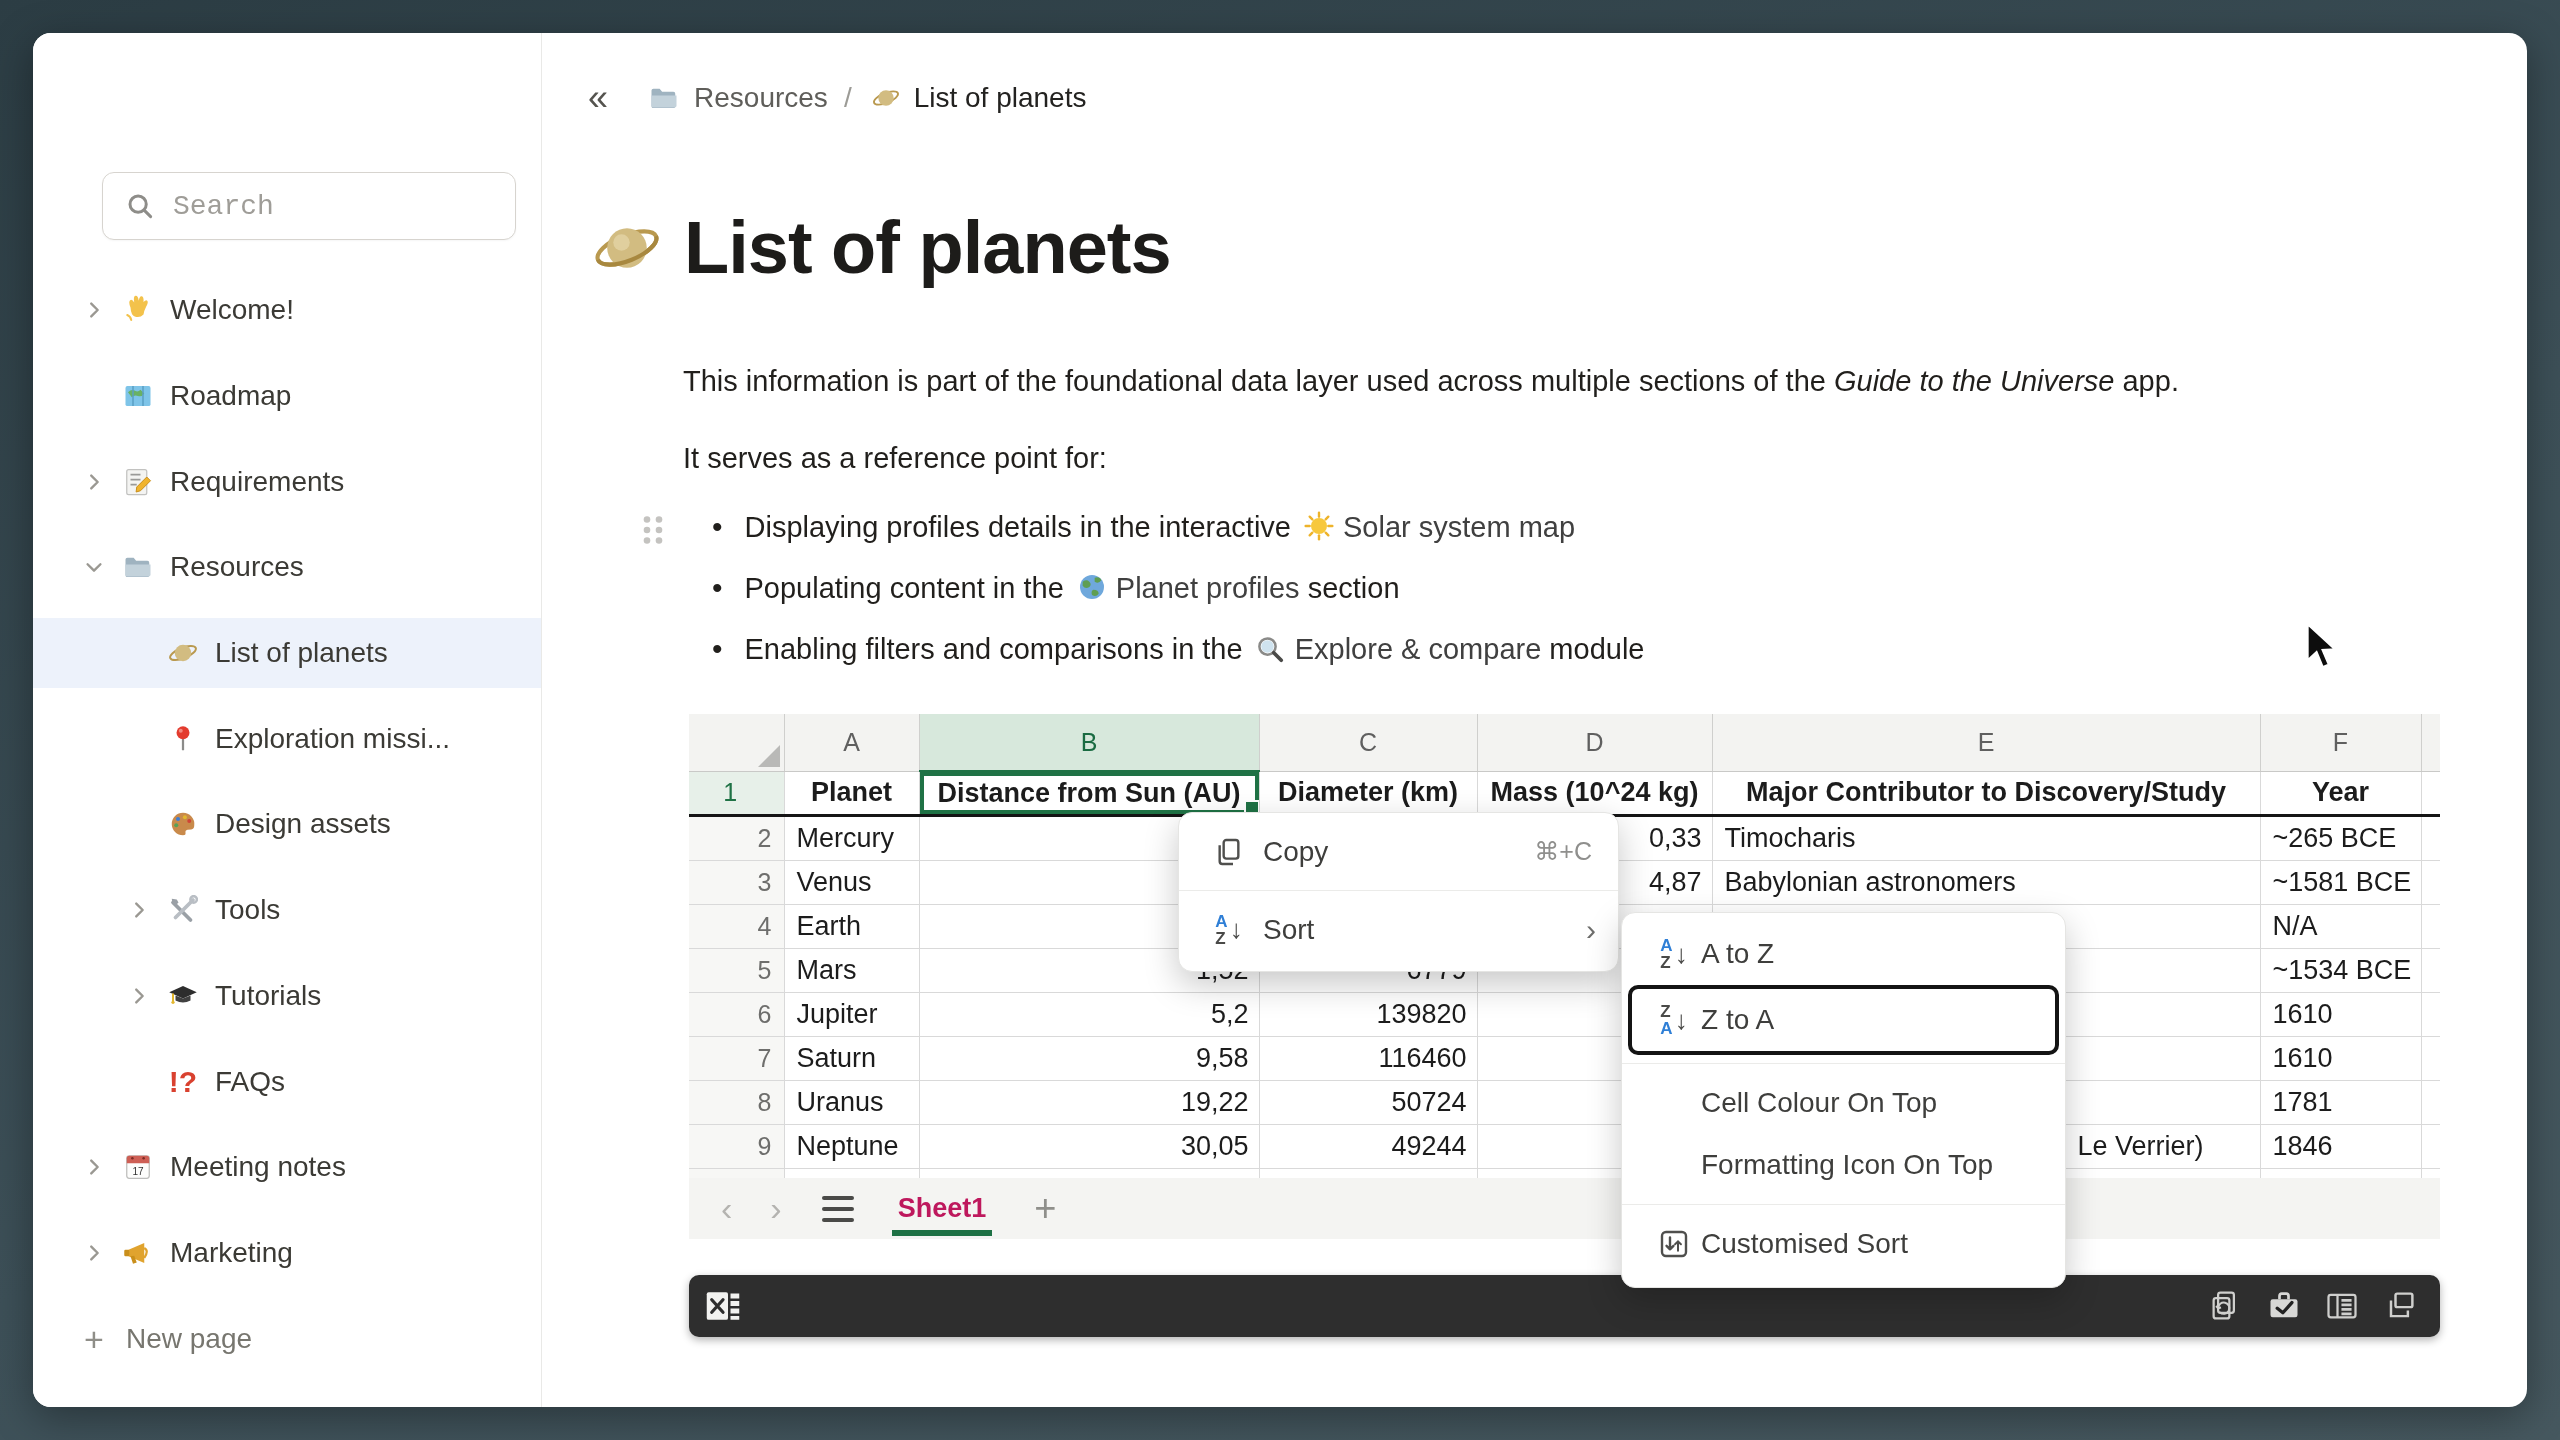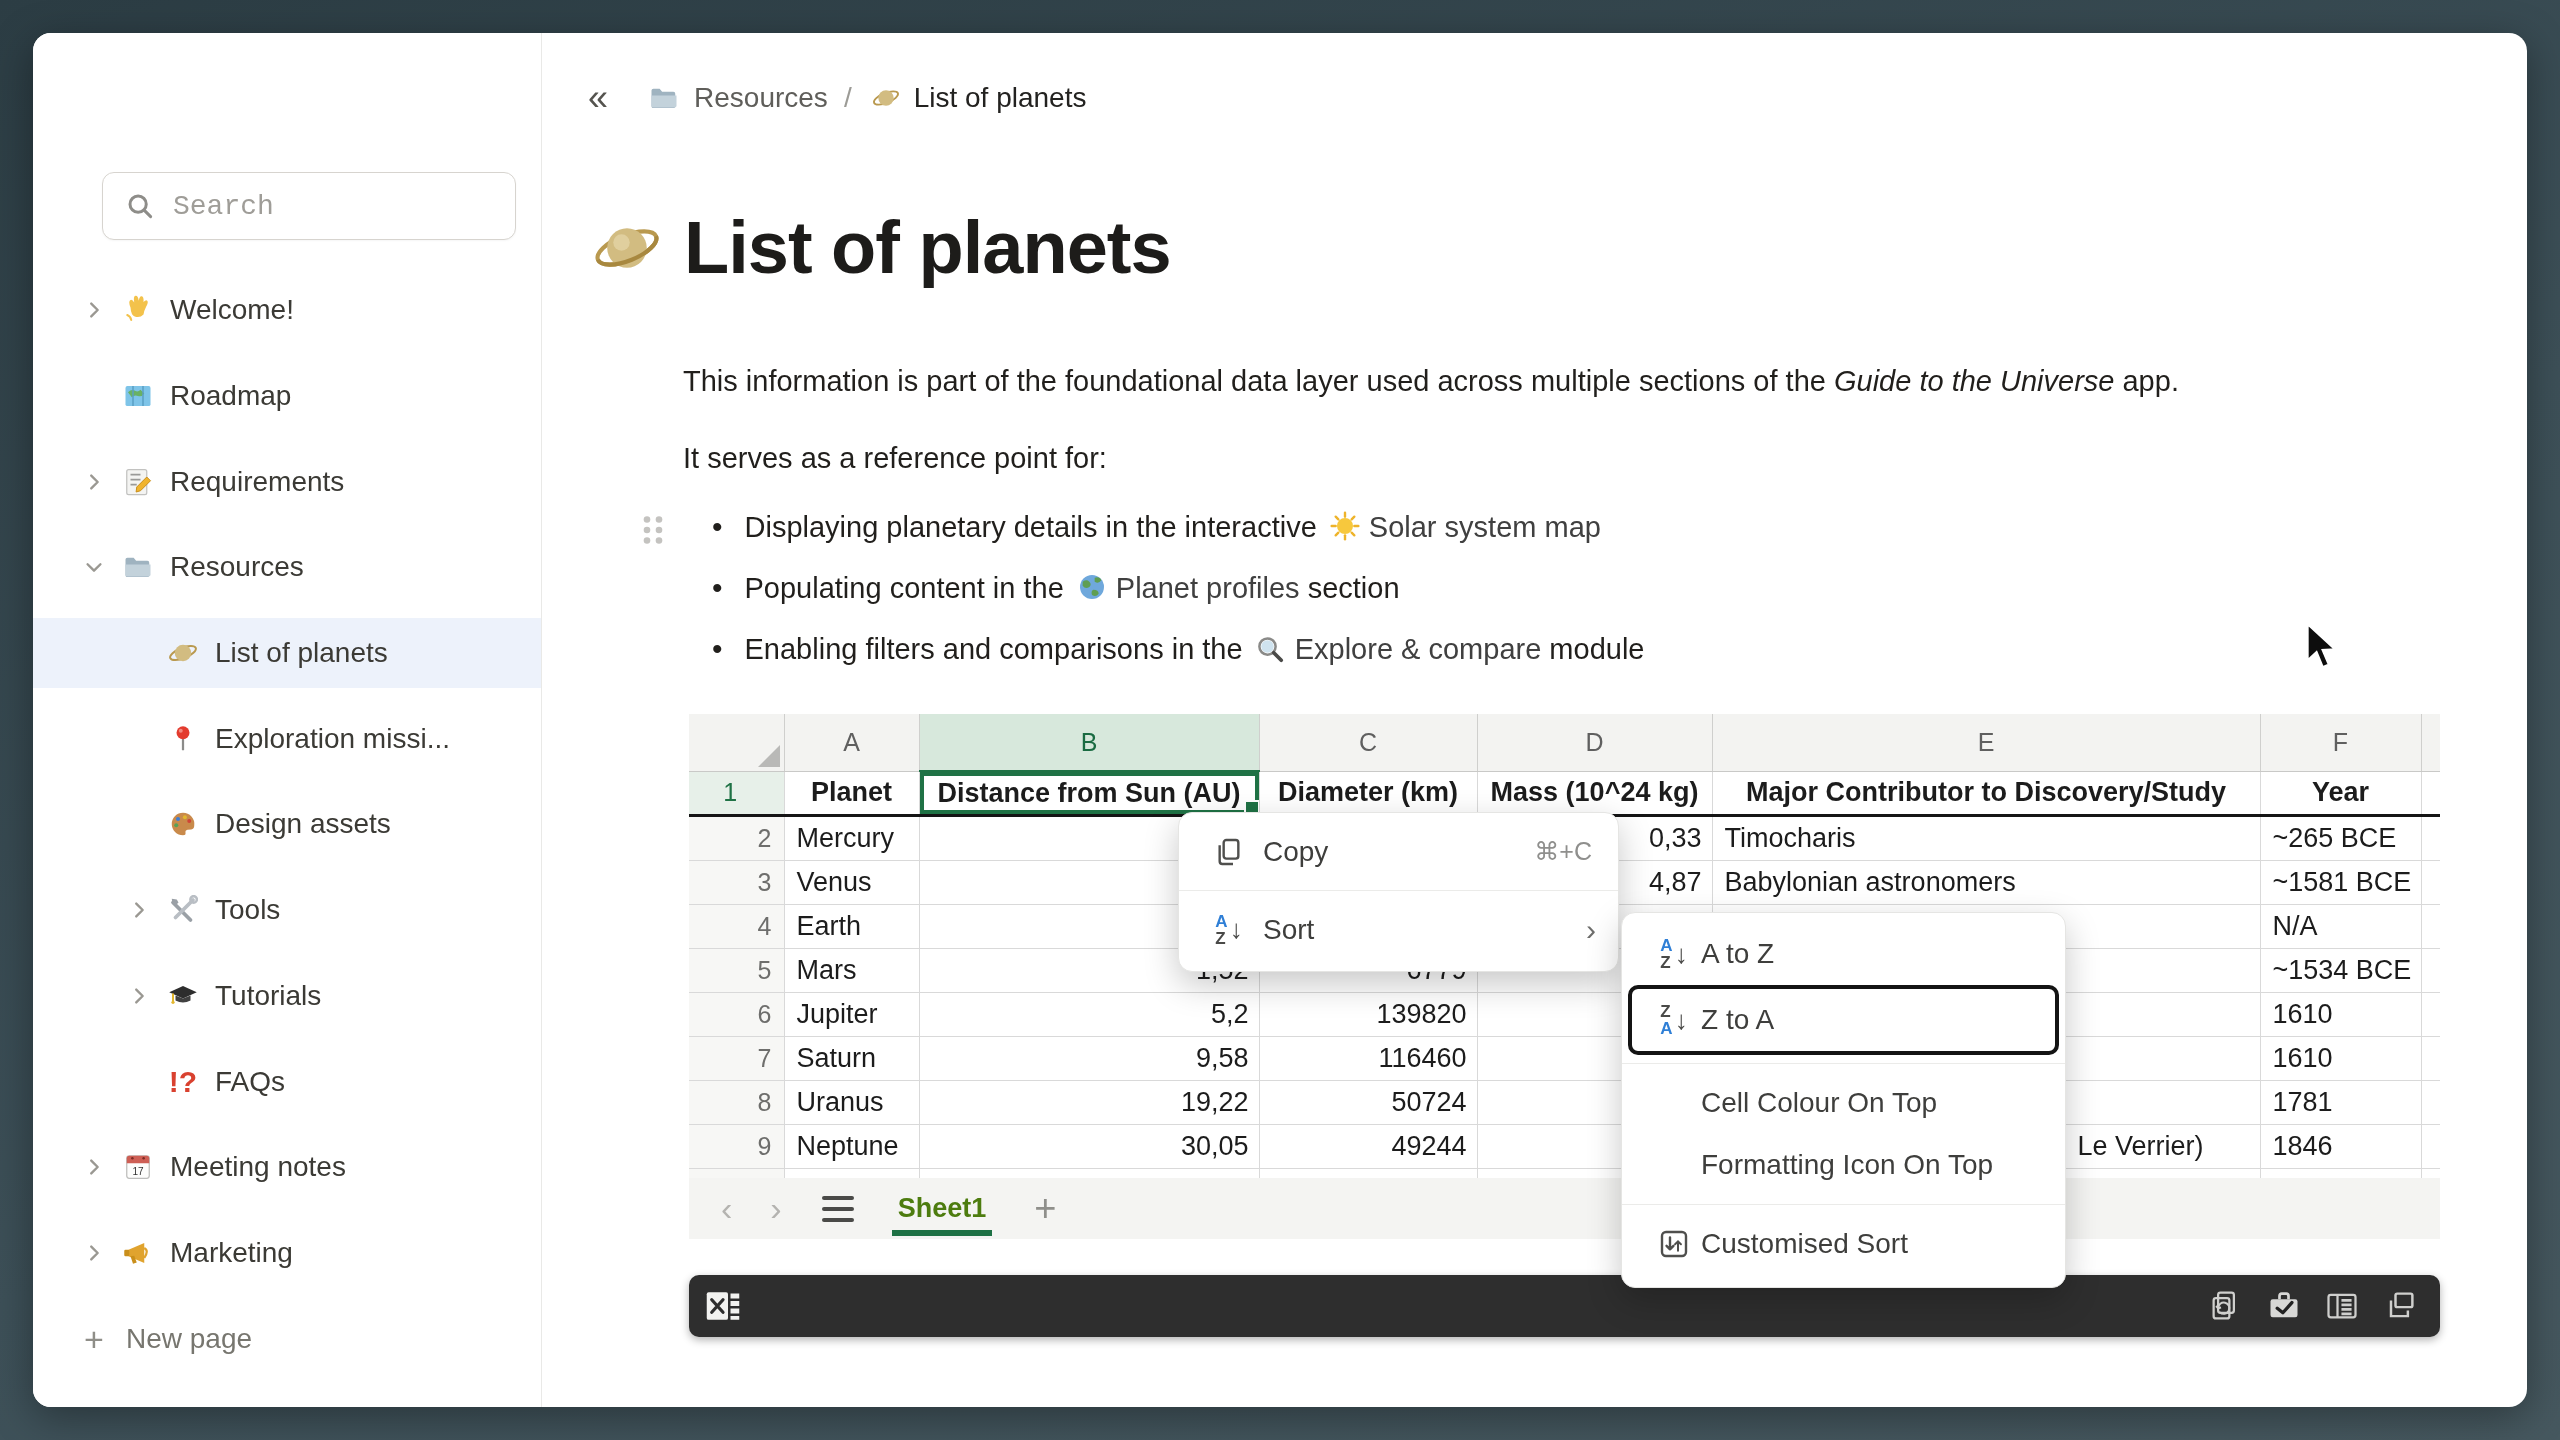--- a/index.html
+++ b/index.html
@@ -65,21 +65,21 @@
   .grid td.ar{ text-align:right;padding-right:10px;}
   .grid td.b1{box-shadow:inset 0 0 0 4px #1f7245;border-bottom:3px solid #1f7245;position:relative;}
   .b1 .fh{position:absolute;right:-1px;bottom:-2px;width:12px;height:12px;background:#1f7245;border:2px solid #fff;}
   .grid td.pad-far{padding-left:365px;}
   
   .tabstrip{position:absolute;left:0;top:464px;width:1751px;height:61px;background:#f4f4f2;display:flex;align-items:center;}
   .tab-arrow{font-size:34px;color:#b4b3b0;margin-left:32px;cursor:pointer;}
   .tab-burger{margin-left:40px;cursor:pointer;display:flex;flex-direction:column;gap:7px;}
   .tab-burger i{display:block;width:32px;height:4px;background:#4a4a48;border-radius:2px;}
   .tab-name-wrap{margin-left:44px;position:relative;height:100%;display:flex;align-items:center;cursor:pointer;}
-  .tab-name{font-size:27px;font-weight:700;color:#4d7c0f;}
+  .tab-name{font-size:27px;font-weight:700;color:#be185d;}
   .tab-underline{position:absolute;left:-6px;bottom:3px;width:calc(100% + 12px);height:6px;background:#1e7145;}
   .tab-plus{font-size:38px;color:#8f8f8b;margin-left:48px;cursor:pointer;}
   
   .blackbar{position:absolute;left:0;top:561px;width:1751px;height:62px;background:#2e2e2e;border-radius:10px;
             display:flex;align-items:center;box-shadow:0 3px 8px rgba(0,0,0,.3);}
   .xl-logo{margin-left:14px;}
   .bar-icons{position:absolute;right:22px;top:0;height:100%;display:flex;align-items:center;gap:22px;}
   .bar-icons svg{display:block;cursor:pointer;}
   
   .ctx{position:absolute;left:1145px;top:779px;width:439px;height:158px;background:#fff;border:1px solid #e5e5e3;
@@ -331,21 +331,21 @@
       <circle cx="8" cy="5" r="2.2"></circle>
         <circle cx="16" cy="5" r="2.2"></circle>
         <circle cx="8" cy="12" r="2.2"></circle>
         <circle cx="16" cy="12" r="2.2"></circle>
         <circle cx="8" cy="19" r="2.2"></circle>
         <circle cx="16" cy="19" r="2.2"></circle>
     </svg>
 
     <div class="bullet-row" style="top:477px">
       <span class="bullet-dot">•</span>
-      <span><span>Displaying planetary details in the interactive </span><span class="in-emoji">
+      <span><span>Displaying profiles details in the interactive </span><span class="in-emoji">
             <svg width="32" height="32" viewBox="0 0 24 24">
               <circle cx="12" cy="12" r="6" fill="#f7c83d"></circle>
               <g stroke="#eeb32a" stroke-width="1.8" stroke-linecap="round">
                 <path d="M12 2 v3"></path>
                 <path d="M12 19 v3"></path>
                 <path d="M2 12 h3"></path>
                 <path d="M19 12 h3"></path>
                 <path d="M5 5 l2 2"></path>
                 <path d="M17 17 l2 2"></path>
                 <path d="M19 5 l-2 2"></path>

